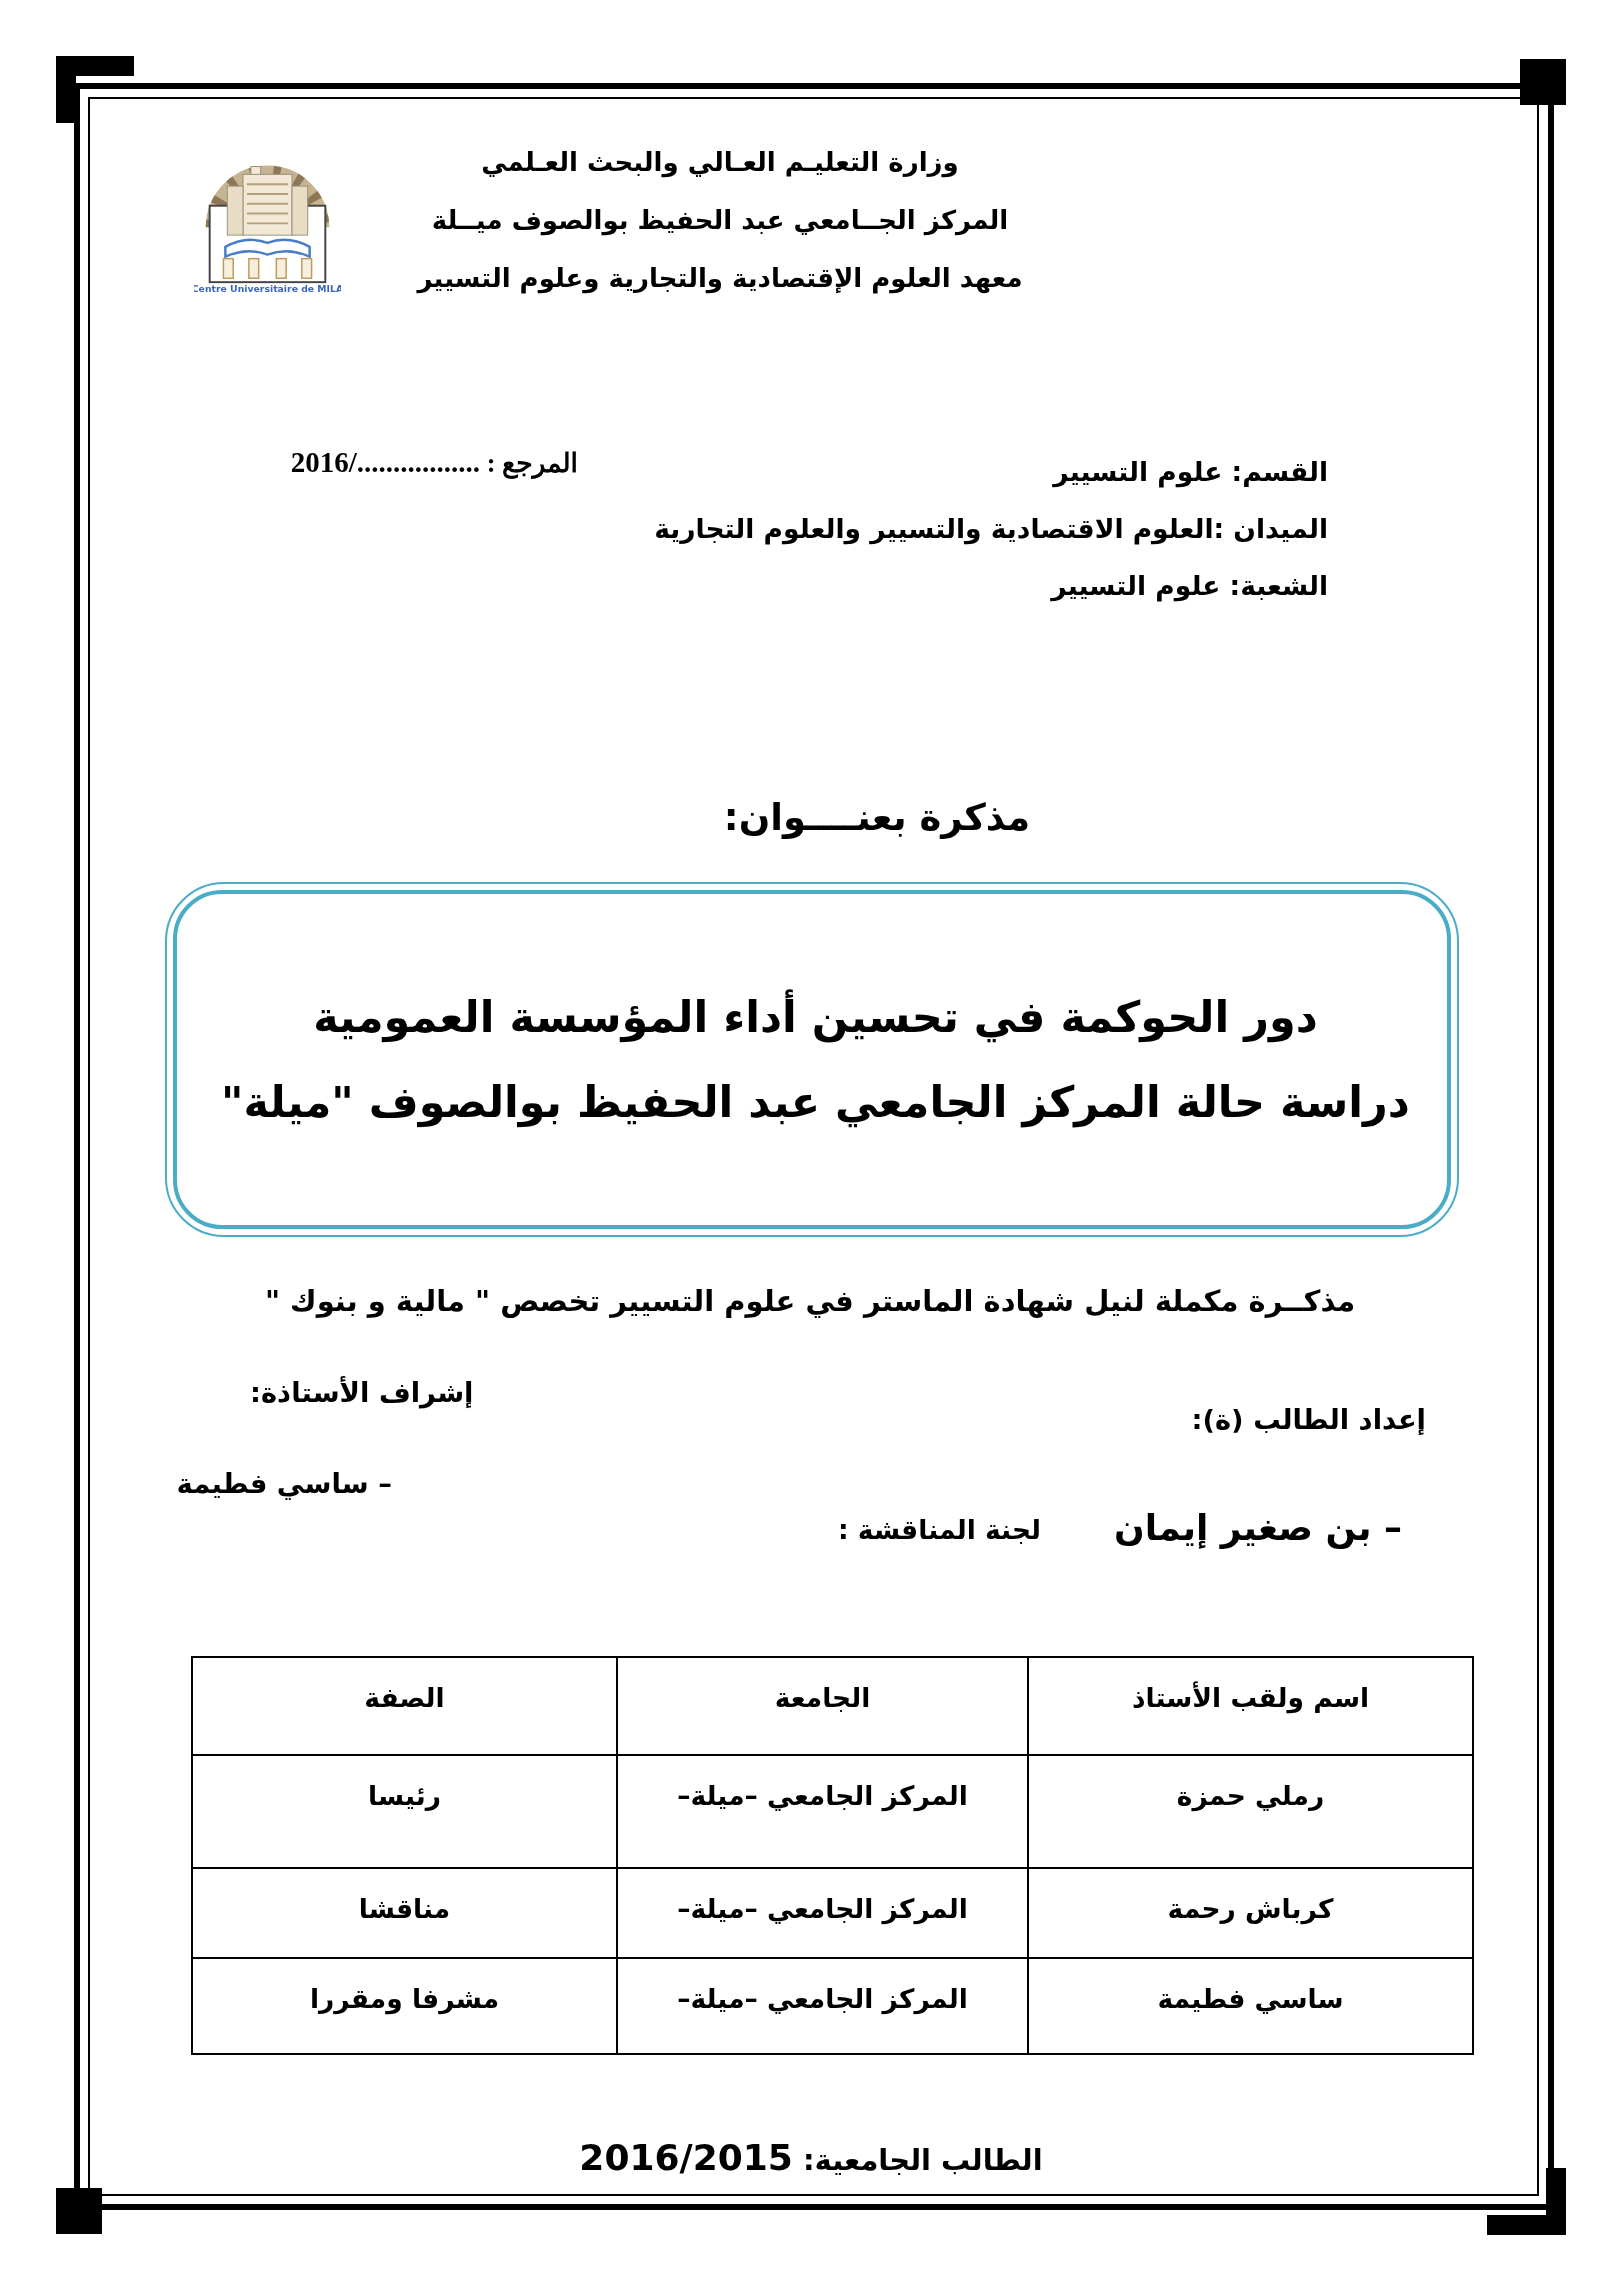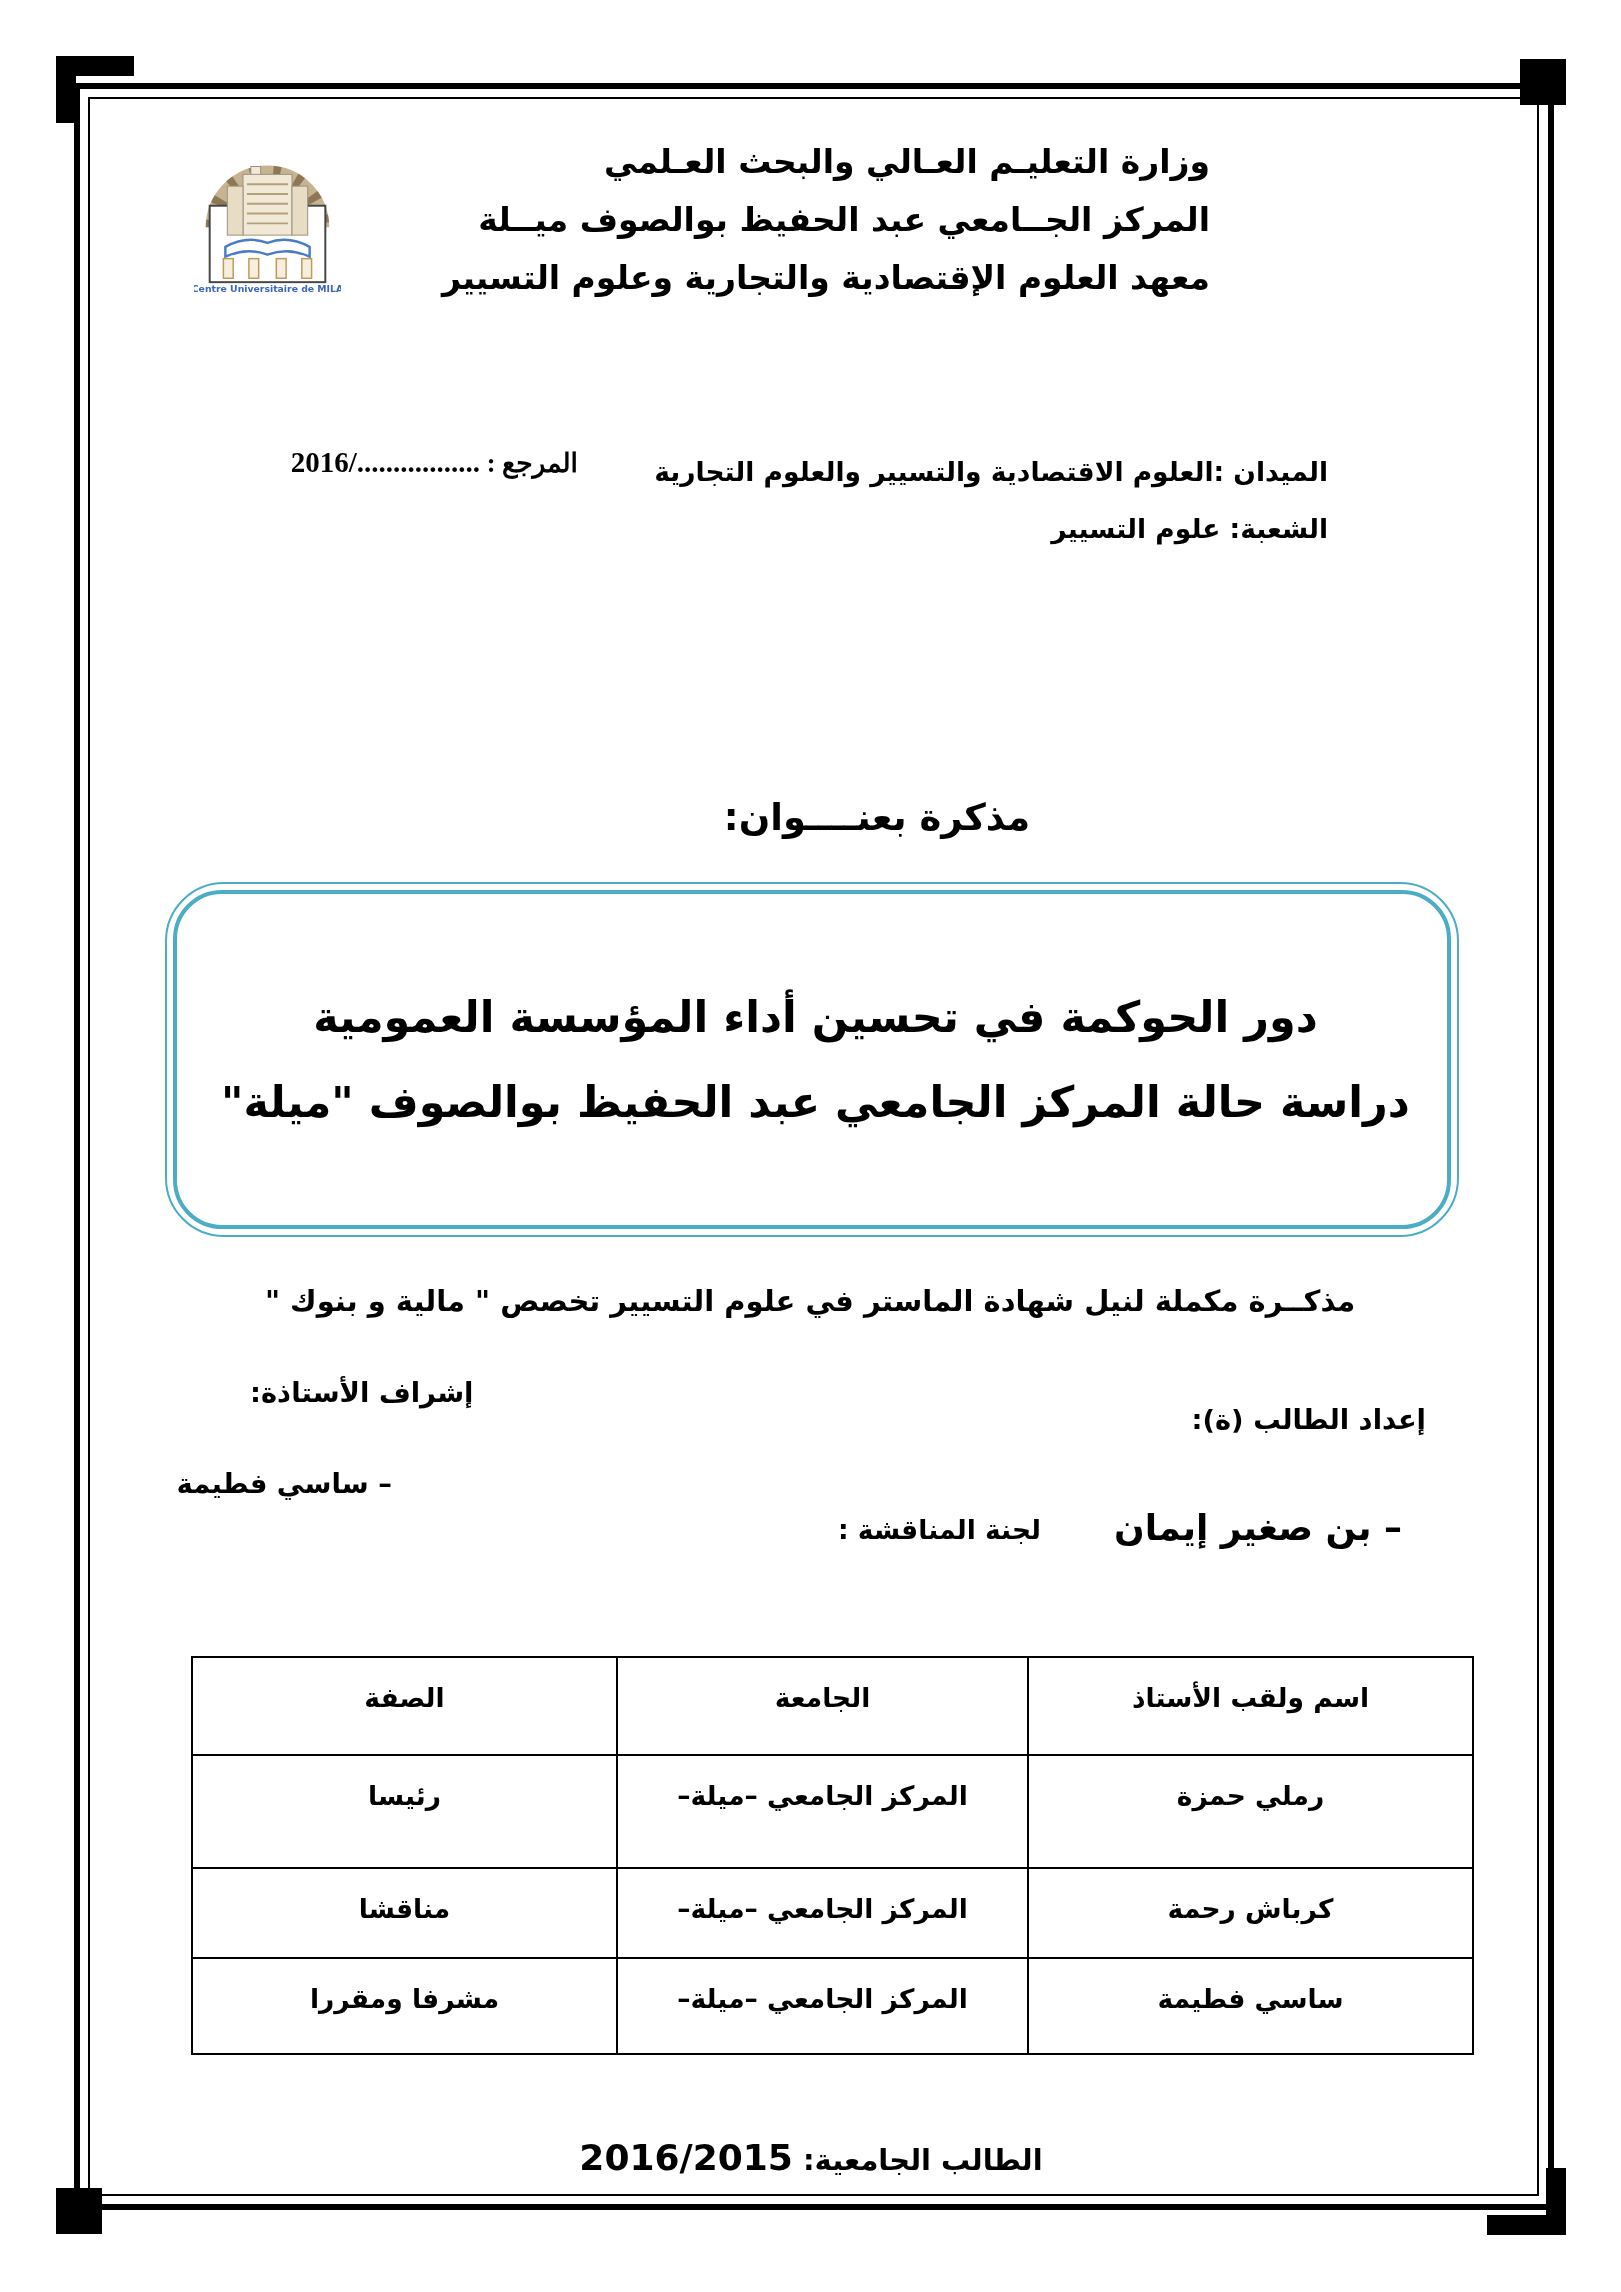--- a/index.html
+++ b/index.html
@@ -18,21 +18,21 @@
   .corner{position:absolute;background:#000;}
   .tl-v{left:56px;top:56px;width:19.6px;height:67px;}
   .tl-h{left:56px;top:56px;width:78px;height:19.6px;}
   .tr-sq{left:1520px;top:59px;width:46px;height:46px;}
   .bl-sq{left:56px;top:2188px;width:46px;height:46px;}
   .br-v{left:1546px;top:2168px;width:19.6px;height:67px;}
   .br-h{left:1487px;top:2215px;width:78px;height:19.6px;}
   
   .abs{position:absolute;white-space:nowrap;}
   .rtl{direction:rtl;unicode-bidi:embed;}
-  .header-block{left:230px;top:133px;width:980px;text-align:right;font-size:33px;line-height:58px;}
+  .header-block{left:230px;top:133px;width:980px;text-align:center;font-size:26px;line-height:58px;}
   .logo-wrap{left:194px;top:137px;width:147px;height:159px;}
   .ref-line{left:186px;top:446px;width:392px;font-size:26.5px;font-family:Liberation Serif, serif;}
   .info-block{left:642px;top:443px;width:686px;font-size:26.5px;line-height:57px;text-align:right;}
   .memo-label{left:632px;top:796px;width:490px;text-align:center;font-size:37px;}
   .title-box{position:absolute;left:165px;top:882px;width:1290px;height:351px;border:2.9px solid var(--accent);border-radius:59px;}
   .title-box-inner{position:absolute;left:5.9px;top:5.9px;right:5.9px;bottom:5.9px;border:4.9px solid var(--accent);border-radius:49px;
     display:flex;flex-direction:column;justify-content:center;align-items:center;gap:35px;padding-left:7px;}
   .title-line{font-size:43px;white-space:nowrap;direction:rtl;}
   .subtitle{left:222px;top:1284px;width:1176px;text-align:center;font-size:29px;}
   .supervisor-label{left:250px;top:1377px;font-size:27.4px;}
@@ -102,20 +102,21 @@
     <div>المركز الجــامعي عبد الحفيظ بوالصوف ميــلة</div>
     <div>معهد العلوم الإقتصادية والتجارية وعلوم التسيير</div>
   </div>
 
   <div class="abs ref-line rtl">
     <span>المرجع :</span>
     <span class="ref-num">2016/.................</span>
   </div>
 
   <div class="abs info-block rtl">
+    <div>القسم: علوم التسيير</div>
     <div>الميدان :العلوم الاقتصادية والتسيير والعلوم التجارية</div>
     <div>الشعبة: علوم التسيير</div>
   </div>
 
   <div class="abs memo-label rtl">مذكرة بعنــــوان:</div>
 
   <div class="title-box">
     <div class="title-box-inner">
       <div class="title-line">دور الحوكمة في تحسين أداء المؤسسة العمومية</div>
       <div class="title-line">دراسة حالة المركز الجامعي عبد الحفيظ بوالصوف "ميلة"</div>

